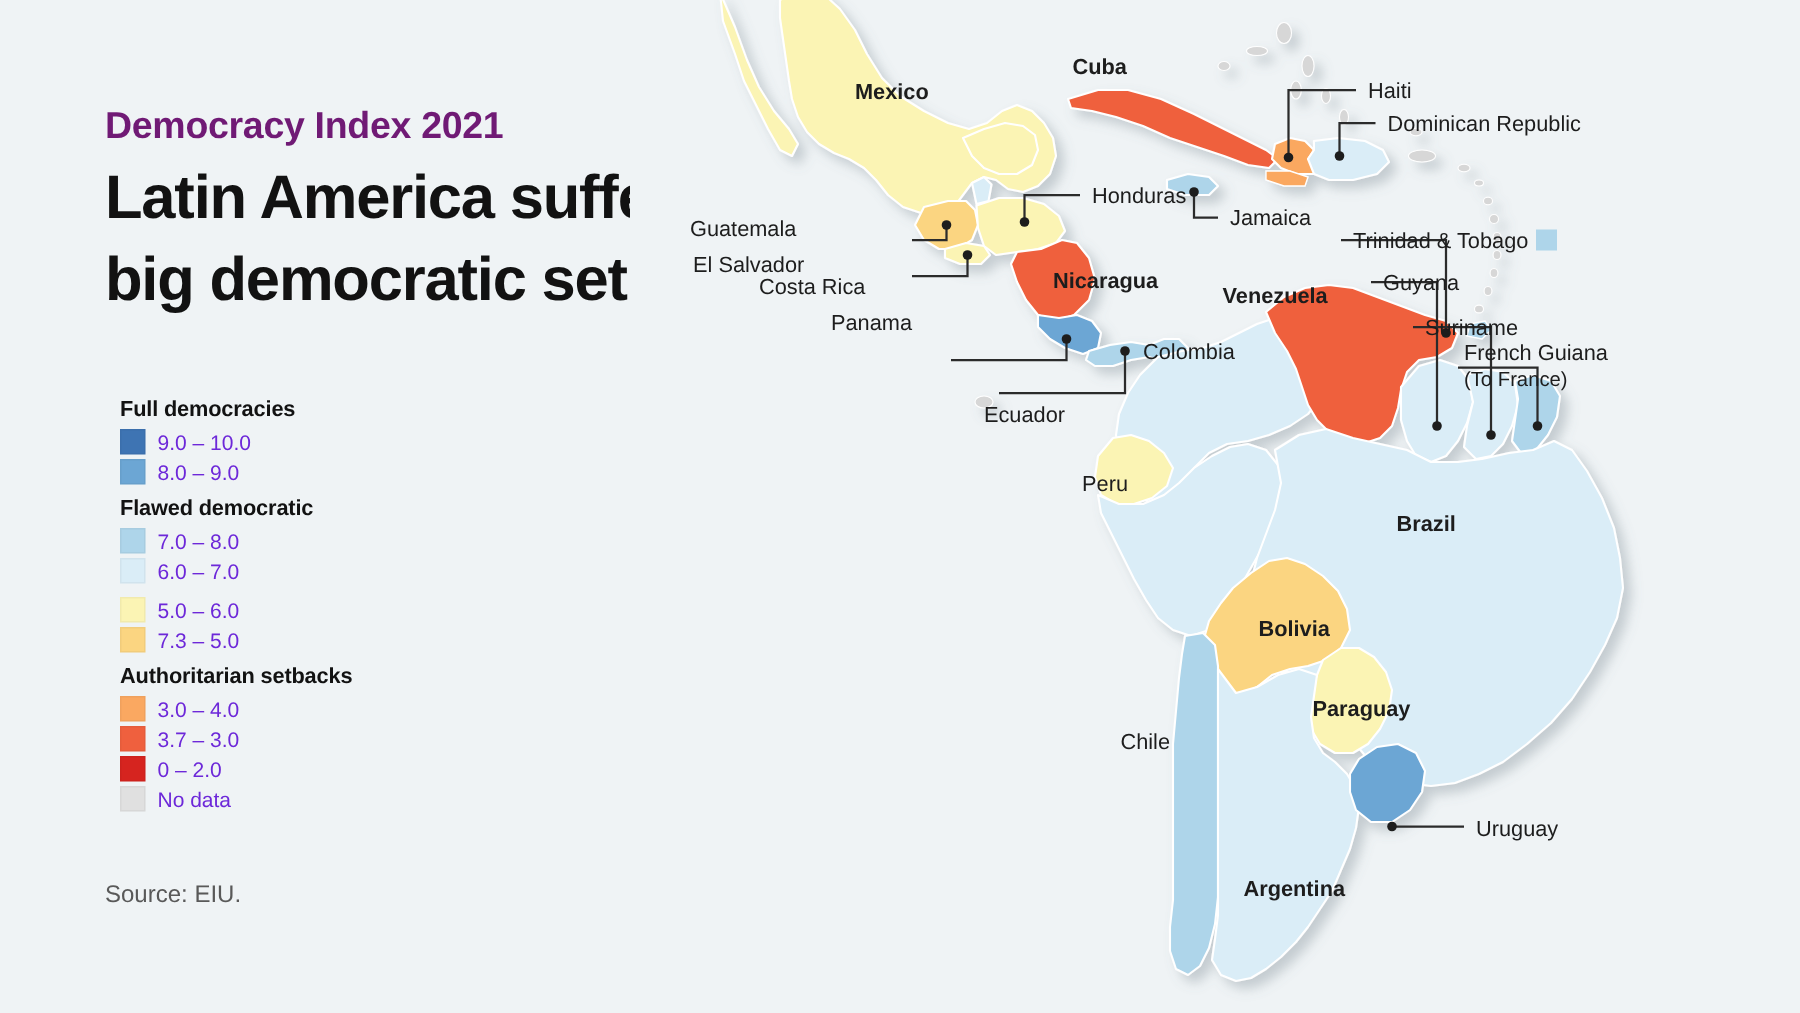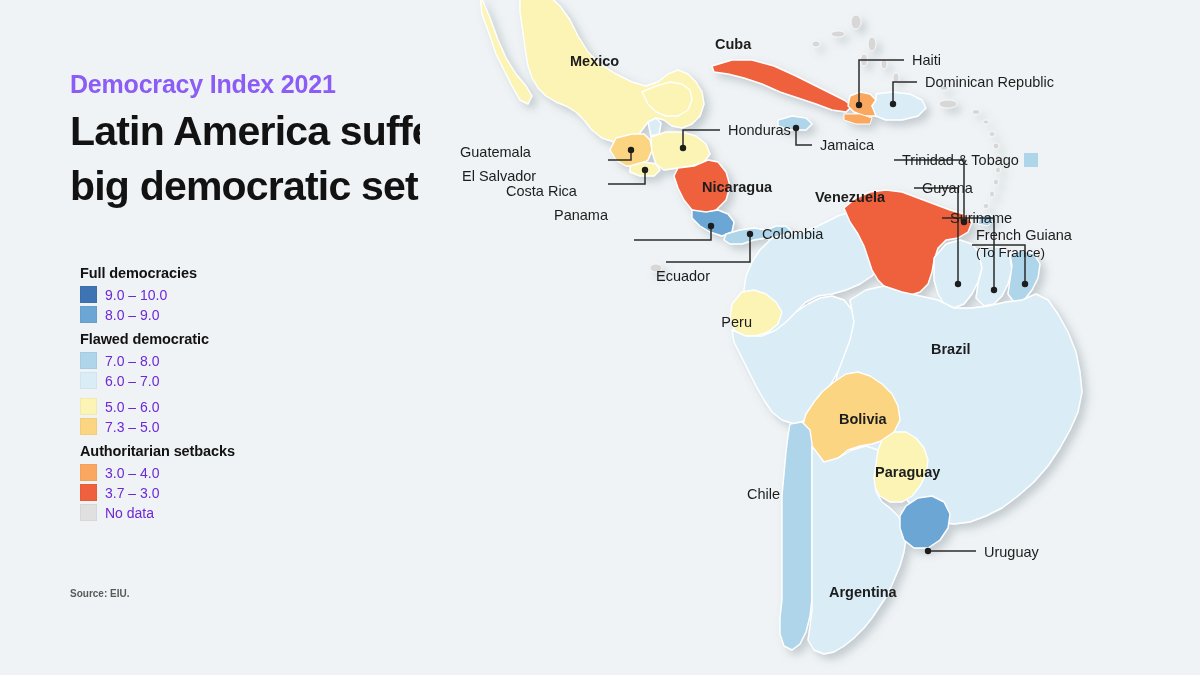--- a/index.html
+++ b/index.html
@@ -7,21 +7,21 @@
     width:1200px;height:675px;overflow:hidden;
     background:#eff3f5;
     font-family:"Liberation Sans", sans-serif;
     position:relative;
   }
   #root{position:absolute;inset:0;}
 
   
   .kicker{
     position:absolute;left:70px;top:70px;
-    font-size:25px;font-weight:bold;color:#8b5cf6;
+    font-size:25px;font-weight:bold;color:#701a75;
     letter-spacing:-0.2px;
   }
   .headline{
     position:absolute;left:70px;top:104px;
     font-size:41px;font-weight:bold;color:#121212;
     line-height:1.34;letter-spacing:-0.8px;
     white-space:pre-line;
   }
 
   
@@ -34,21 +34,21 @@
   .legend-row{
     display:flex;align-items:center;height:19px;margin-bottom:1px;
   }
   .swatch{
     width:15px;height:15px;flex:0 0 15px;margin-right:8px;
     border:0.5px solid rgba(0,0,0,0.04);
   }
   .legend-label{font-size:14px;color:#6d28d9;line-height:1;}
   .source{
     position:absolute;left:70px;top:588px;
-    font-size:10px;color:#595959;font-weight:bold;
+    font-size:16px;color:#595959;
   }
 
   
   .map-wrap{position:absolute;left:420px;top:0;width:780px;height:675px;}
   svg.map{display:block;width:780px;height:675px;}
   .ctry{stroke:#ffffff;stroke-width:1.4;stroke-linejoin:round;}
   .isl{stroke:#ffffff;stroke-width:0.9;}
   .nodata-dot{fill:#d7d7d7;stroke:#ffffff;stroke-width:0.7;}
 
   
@@ -110,20 +110,24 @@
 
     <div class="legend-group">
       <div class="legend-title">Authoritarian setbacks</div>
       <div class="legend-row">
         <span class="swatch" style="background: rgb(250, 168, 97);"></span>
         <span class="legend-label">3.0 – 4.0</span>
       </div>
       <div class="legend-row">
         <span class="swatch" style="background: rgb(239, 96, 62);"></span>
         <span class="legend-label">3.7 – 3.0</span>
+      </div>
+      <div class="legend-row">
+        <span class="swatch" style="background: rgb(214, 36, 31);"></span>
+        <span class="legend-label">0 – 2.0</span>
       </div>
       <div class="legend-row">
         <span class="swatch" style="background: rgb(224, 224, 224);"></span>
         <span class="legend-label">No data</span>
       </div>
     </div>
   </div>
 
   <div class="source">Source: EIU.</div>
 

